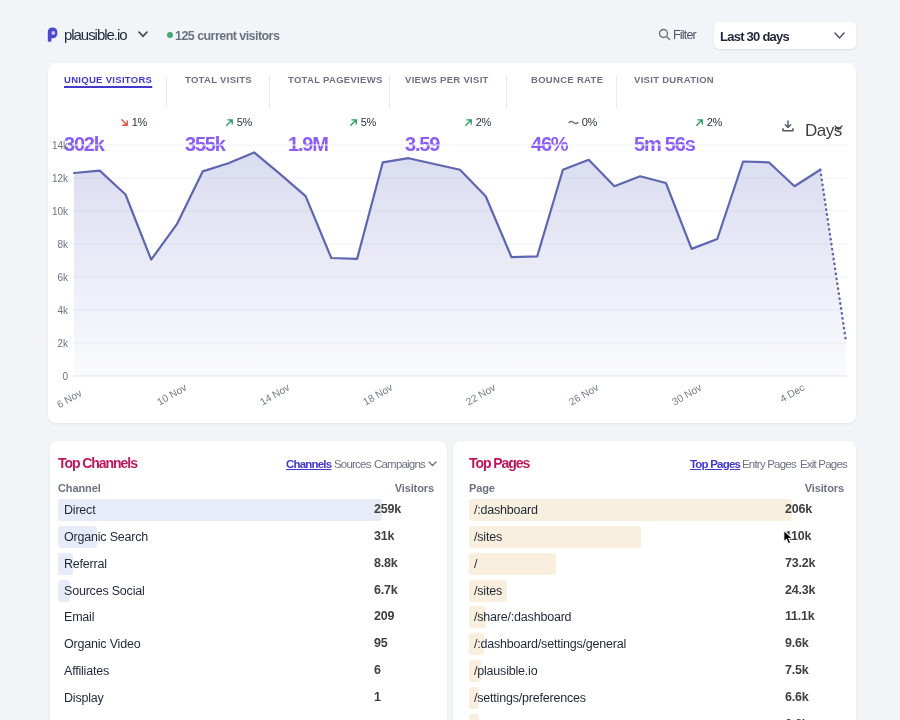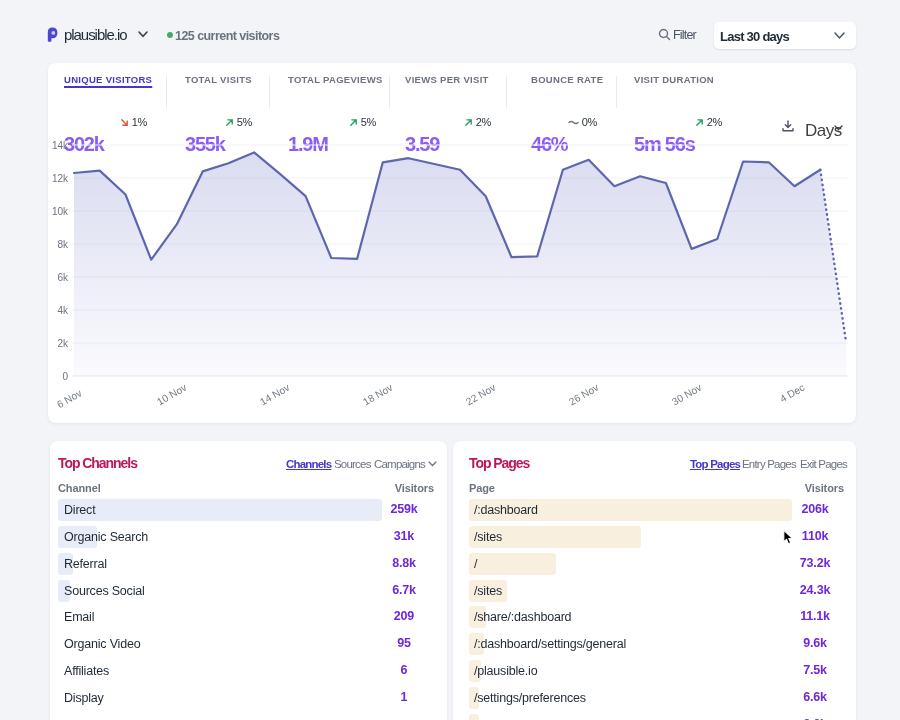--- a/index.html
+++ b/index.html
@@ -26,21 +26,21 @@
 
 
 .tcard-title { position:absolute; font-size:14px; font-weight:bold; color:#be185d; letter-spacing:-1.05px; }
 .tnav { position:absolute; font-size:11.5px; color:#6b7280; letter-spacing:-0.8px; white-space:nowrap; }
 .tnav b { color:#4338ca; font-weight:bold; text-decoration:underline; }
 .thead { position:absolute; font-size:11px; font-weight:600; color:#6b7280; letter-spacing:-0.1px; }
 .bar { position:absolute; height:22px; border-radius:3px; }
 .bar.blue { background:#e8ecf9; }
 .bar.orange { background:#f9efde; }
 .rlabel { position:absolute; font-size:12.5px; color:#1f2937; letter-spacing:-0.2px; }
-.rval { position:absolute; font-size:12.5px; font-weight:600; color:#6d28d9; letter-spacing:-0.2px; text-align:center; width:60px; }
+.rval { position:absolute; font-size:12.5px; font-weight:600; color:#404040; letter-spacing:-0.2px; text-align:left; width:60px; }
 </style>
 </head>
 <body>
 
 <svg class="abs" style="left:47px;top:27px" width="11" height="15" viewBox="0 0 11 15">
   <path d="M0.8,14 L0.8,5.2 Q0.8,0.6 5.3,0.6 Q10.4,0.6 10.4,5.9 Q10.4,11.2 5.3,11.2 L4.4,11.2 L4.4,14 Q4.4,14.7 3.6,14.7 L1.6,14.7 Q0.8,14.7 0.8,14 Z" fill="#4d46cf"></path>
   <circle cx="6.3" cy="5.9" r="1.9" fill="#c9cef2"></circle>
 </svg>
 <div class="abs" id="sitename">plausible.io</div>
 <svg class="abs" style="left:138px;top:31px" width="10" height="7" viewBox="0 0 10 7">

